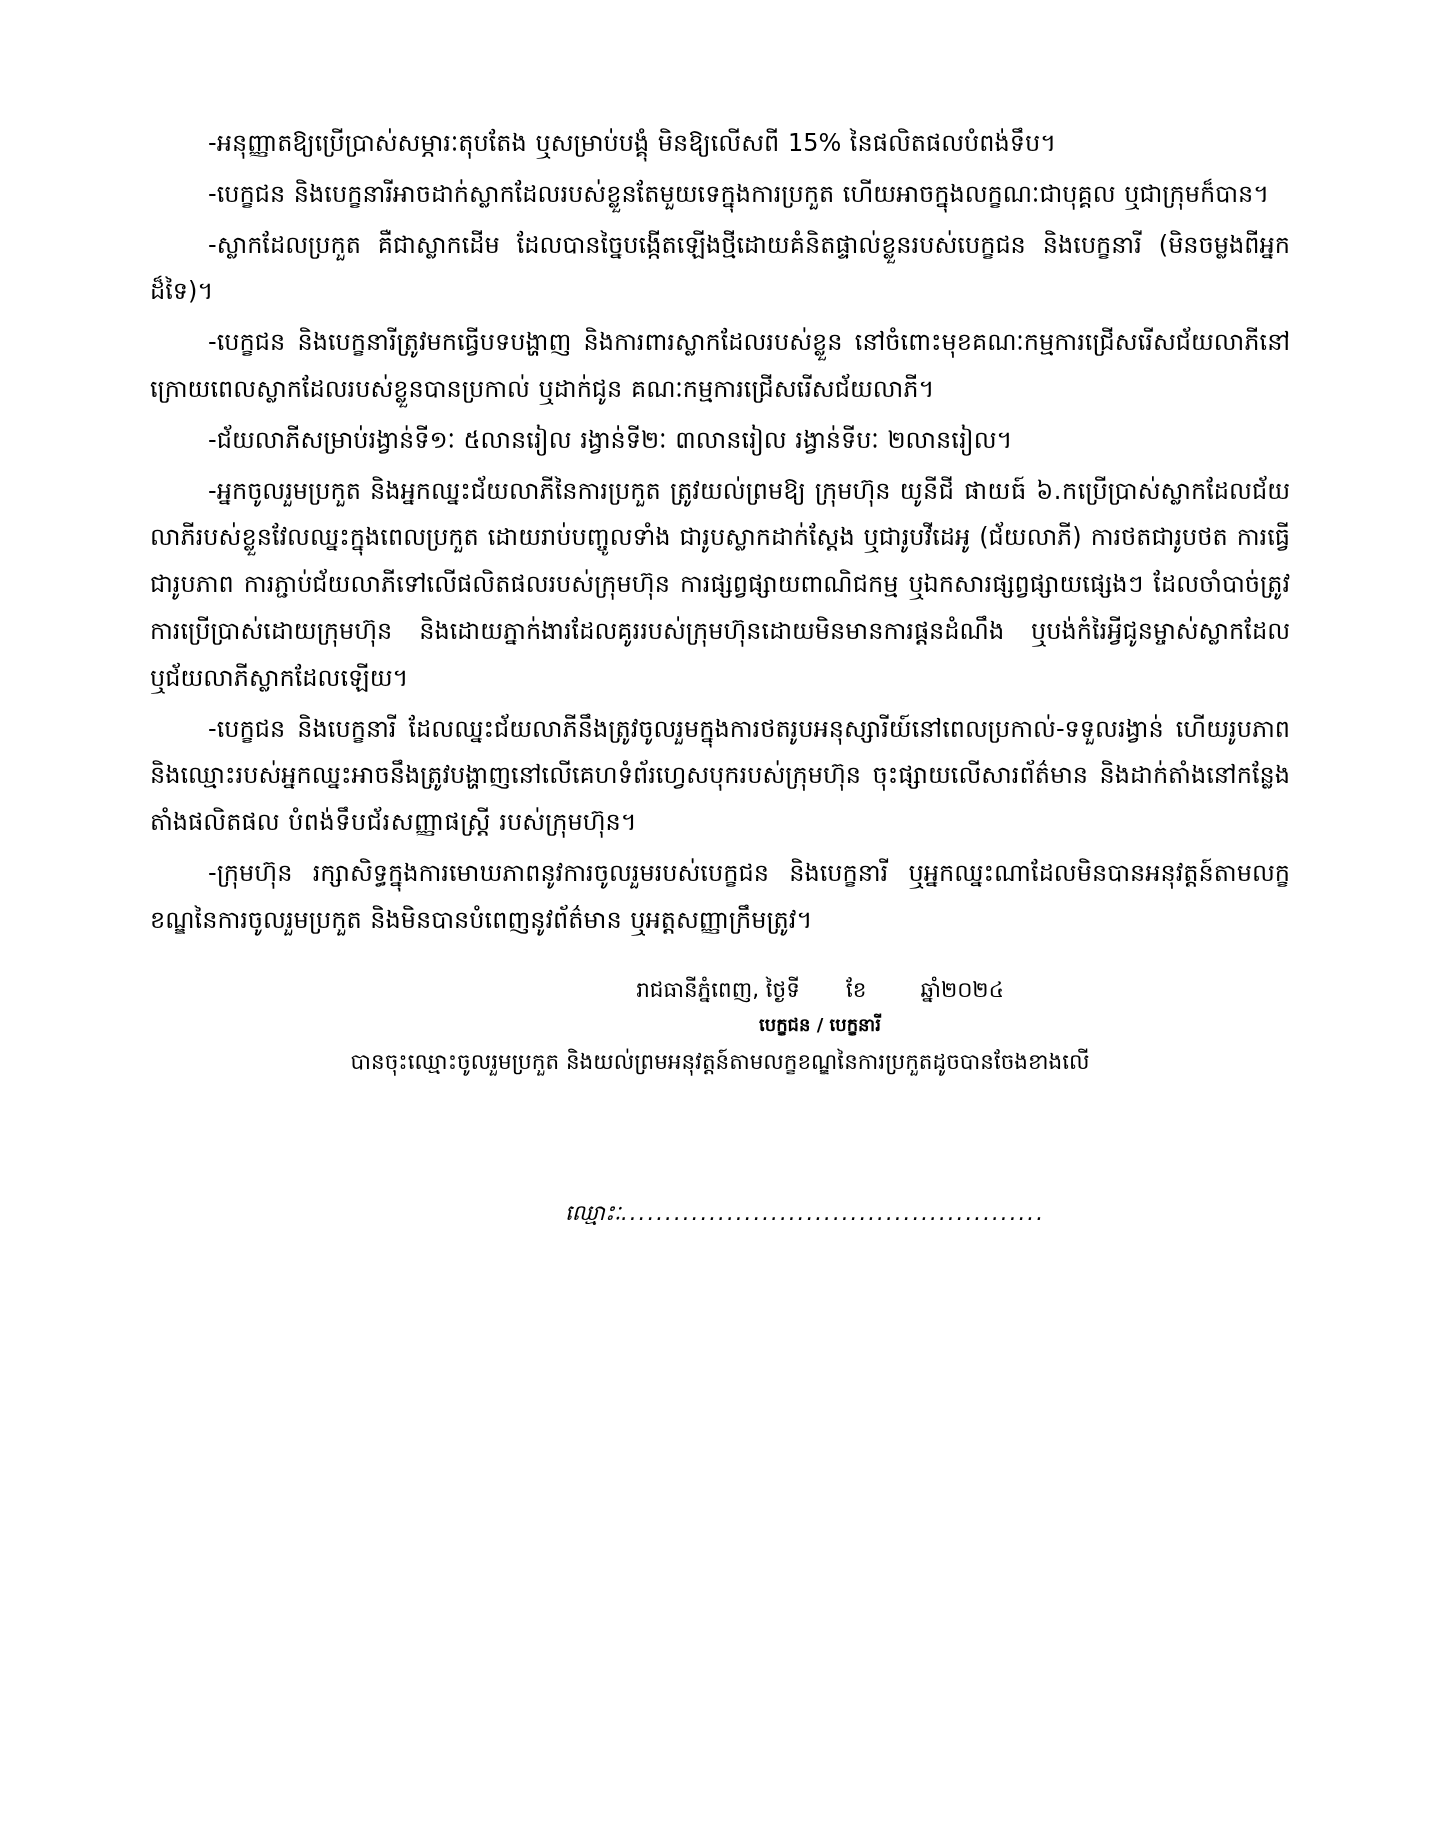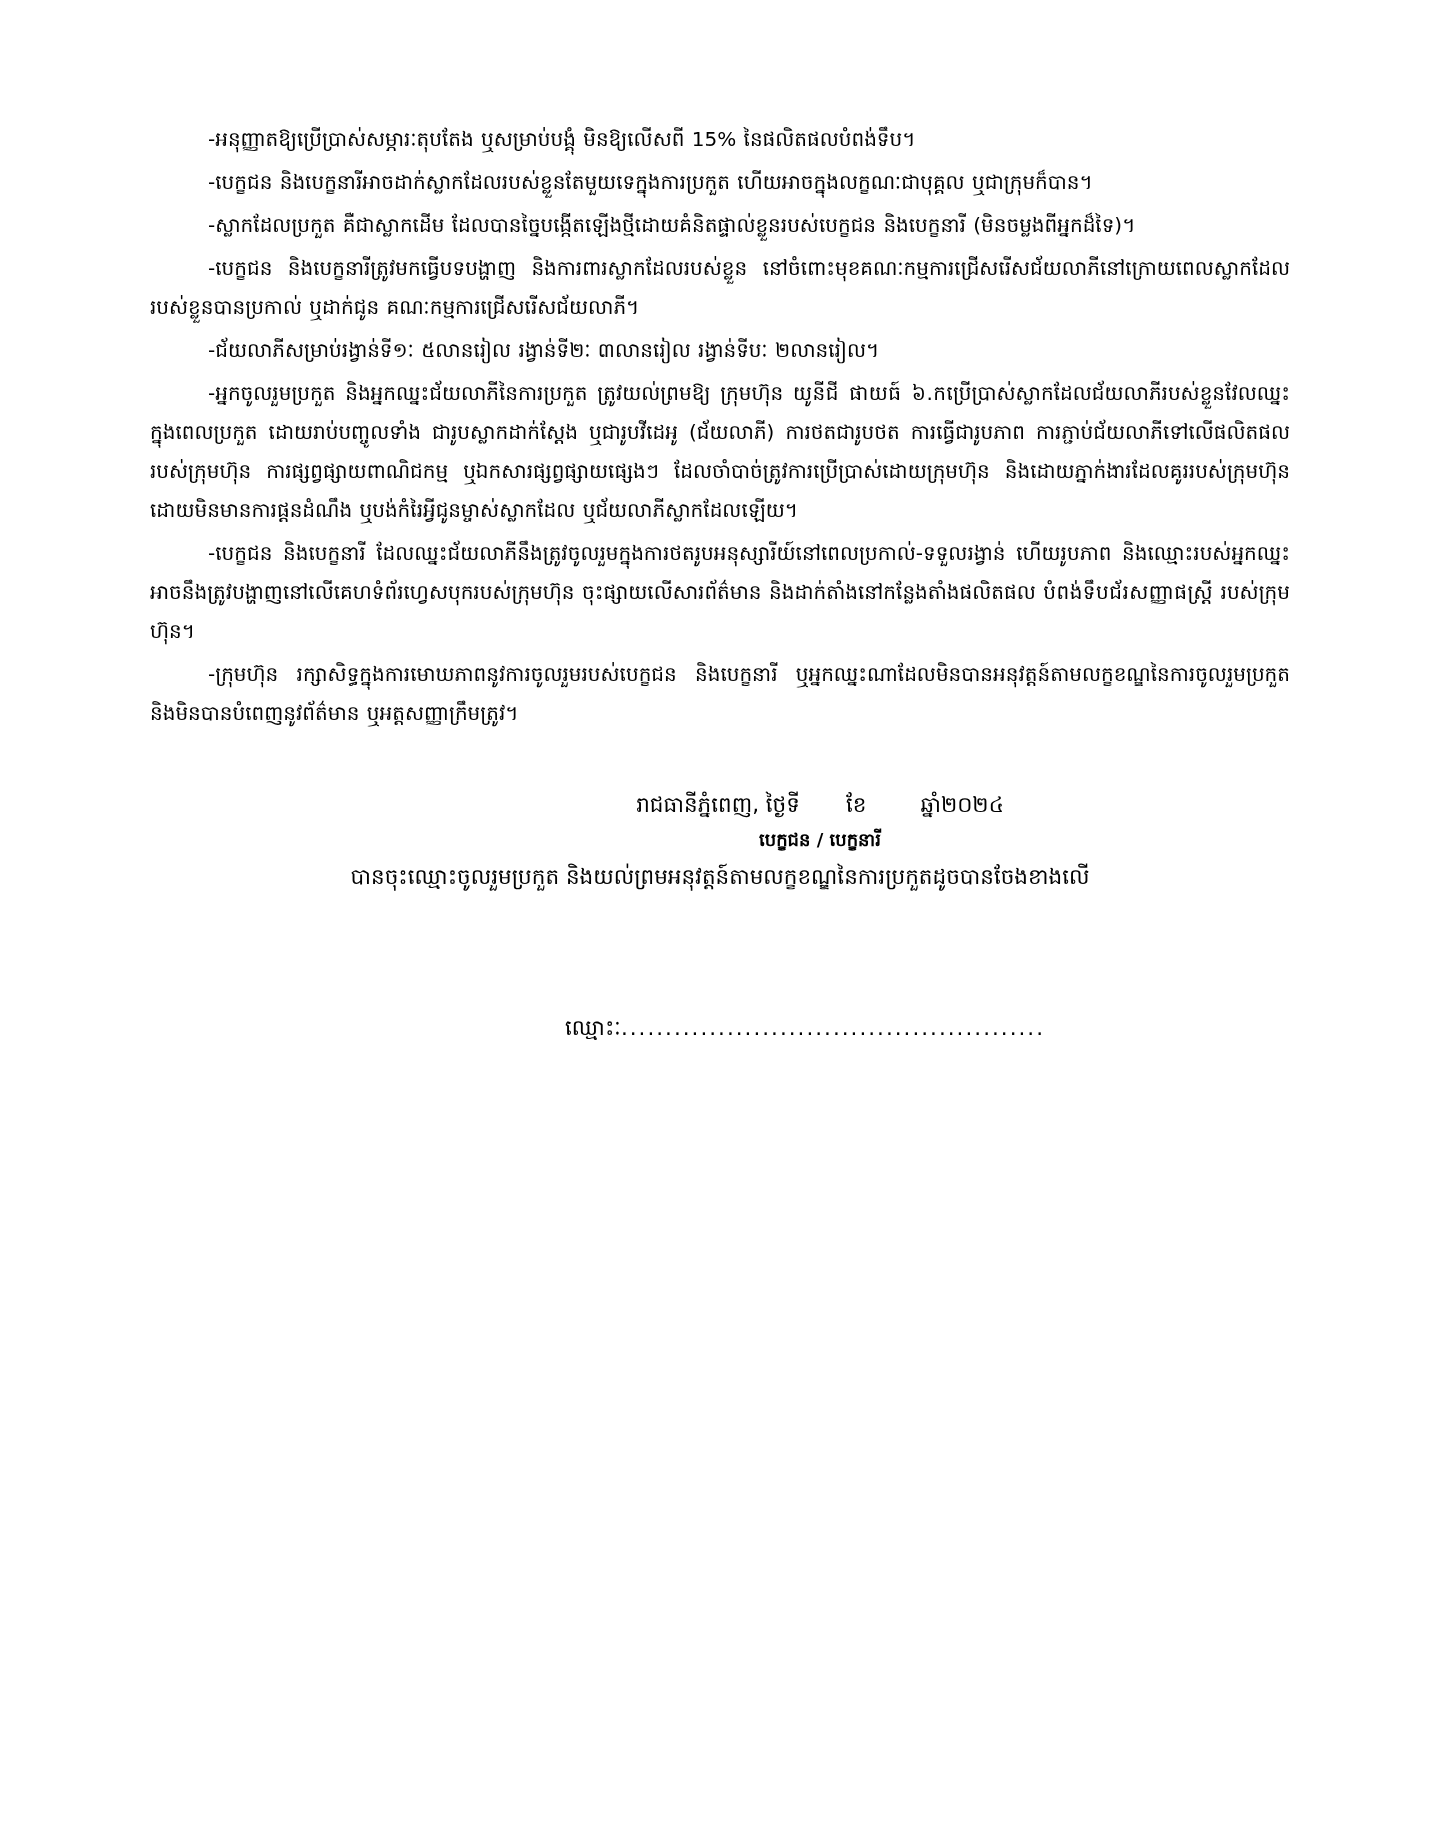--- a/index.html
+++ b/index.html
@@ -14,35 +14,35 @@
     color: #000000;
   }
   .page {
     box-sizing: border-box;
     width: 1440px;
     height: 1834px;
     padding: 120px 150px 60px 150px;
     position: relative;
   }
   .para {
-    font-size: 20px;
+    font-size: 24px;
     line-height: 1.95;
     text-align: justify;
     text-indent: 58px;
     margin: 0 0 4px 0;
     word-spacing: 1px;
   }
   .bold {
     font-weight: normal;
   }
   .spaced {
     letter-spacing: 0.5px;
   }
   .closing-block {
-    margin-top: 58px;
+    margin-top: 32px;
   }
   .city-line {
     font-size: 21.5px;
     text-align: center;
     margin: 0 0 6px 0;
     padding-left: 200px;
   }
   .city-line .gap-sm {
     display: inline-block;
     width: 46px;
@@ -62,20 +62,21 @@
     font-size: 21.5px;
     text-align: center;
     margin: 0;
   }
   .name-line {
     margin-top: 120px;
     font-size: 21.5px;
     text-align: center;
     padding-left: 170px;
     white-space: nowrap;
+    font-style: italic;
   }
   .dots {
     letter-spacing: 2px;
   }
   .footer-block {
     margin-top: 52px;
   }
   .committee-line {
     font-size: 21.5px;
     margin: 0 0 6px 0;

